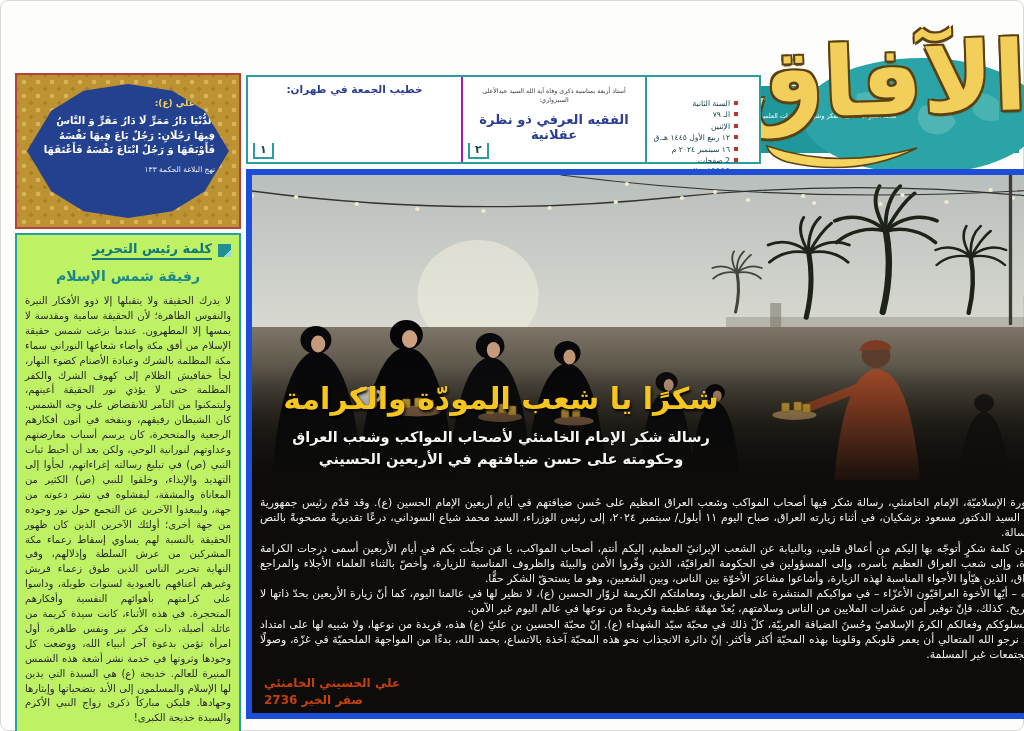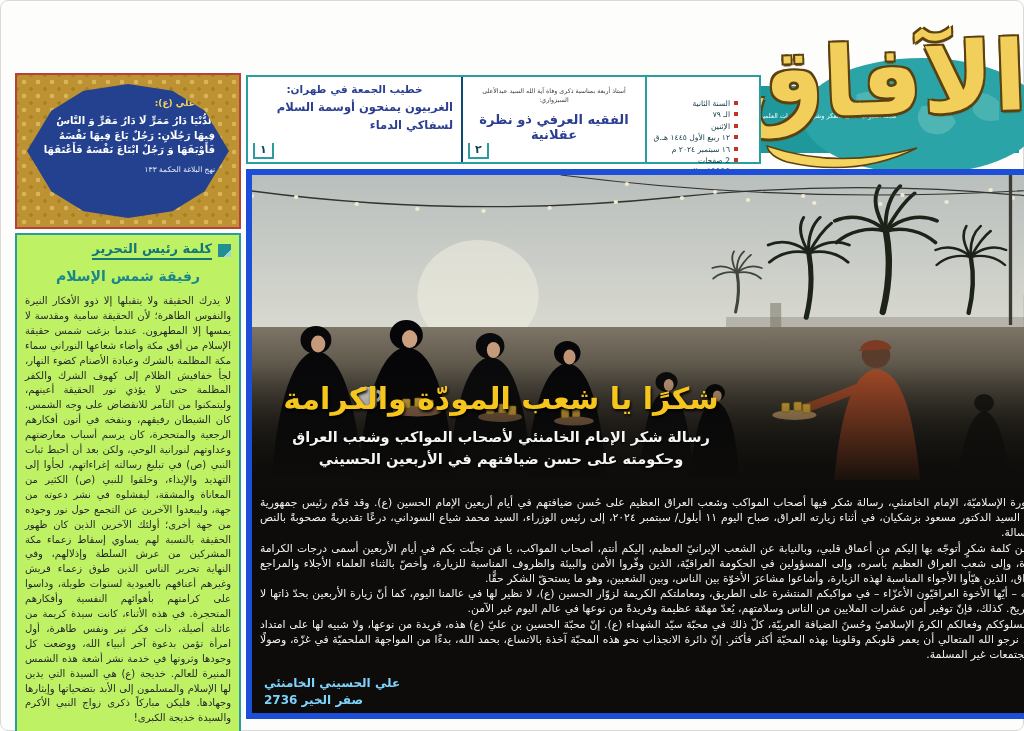--- a/index.html
+++ b/index.html
@@ -15,21 +15,21 @@
         font-size:96px;font-weight:bold;color:#f2cf5b;transform:rotate(-2deg);
         text-shadow:2px 2px 0 #5c4110,-2px -2px 0 #5c4110,2px -2px 0 #5c4110,-2px 2px 0 #5c4110,0 3px 1px #5c4110;}
 
   
   .topstrip{position:absolute;left:245px;top:74px;width:515px;height:89px;border:2px solid #2a9da0;display:flex;flex-direction:row;background:#fff;}
   .topstrip>div{position:relative;height:100%;}
   .info-col{width:114px;border-left:2px solid #2a9da0;padding:4px 4px 2px 2px;}
   .info-col ul{margin:17px;padding:0;list-style:none;}
   .info-col li{position:relative;font-size:7.6px;line-height:11.4px;color:#123a44;padding-right:8px;text-align:right;white-space:nowrap;}
   .info-col li::before{content:"";position:absolute;right:0;top:3px;width:4px;height:4px;background:#c03327;}
-  .teaser2{width:184px;border-left:2px solid #0c4a6e;padding:6px 6px 4px;}
+  .teaser2{width:184px;border-left:2px solid #a21caf;padding:6px 6px 4px;}
   .teaser1{width:213px;padding:6px 8px 4px;}
   .kicker-small{font-size:6.3px;line-height:8.5px;color:#3c3c46;text-align:center;margin-top:4px;}
   .t2-title{font-size:13px;font-weight:bold;color:#2c3e92;text-align:center;margin-top:8px;}
   .t1-kicker{font-size:10.5px;font-weight:bold;color:#2c3e92;text-align:center;}
   .t1-title{font-size:11.5px;font-weight:bold;color:#2c3e92;text-align:right;line-height:18px;margin-top:3px;}
   .pgnum{position:absolute;left:5px;bottom:3px;font-size:11px;font-weight:bold;color:#0d4a57;padding:0 5px 1px;
          border-left:2px solid #2a9da0;border-right:2px solid #2a9da0;border-bottom:2px solid #2a9da0;}
 
   
   .quote-box{position:absolute;left:14px;top:72px;width:226px;height:156px;border:2px solid #b5433c;
@@ -54,21 +54,21 @@
 
   
   .main-box{position:absolute;left:245px;top:168px;width:862px;height:550px;background:#0d0c0a;border:6px solid #1d4ed8;overflow:hidden;}
   .photo{position:absolute;left:0;top:0;width:100%;height:315px;}
   .headline-wrap{position:absolute;top:206px;left:28px;width:442px;text-align:center;}
   .headline{font-size:30px;font-weight:bold;color:#f6c61c;text-shadow:1px 2px 3px #000;margin:0;}
   .subhead{font-size:14.5px;font-weight:bold;color:#f5f5f2;line-height:22px;margin-top:10px;text-shadow:0 1px 2px #000;}
   .article-text{position:absolute;top:320px;left:8px;right:8px;height:176px;overflow:hidden;
                 color:#f2f1ee;font-size:10.8px;line-height:15.2px;text-align:justify;}
   .article-text p{margin:0;text-indent:14px;}
-  .signature{position:absolute;left:12px;top:500px;text-align:left;color:#7dd3fc;font-weight:bold;font-size:12px;line-height:17px;direction:rtl;}
+  .signature{position:absolute;left:12px;top:500px;text-align:left;color:#c2410c;font-weight:bold;font-size:12px;line-height:17px;direction:rtl;}
 </style>
 </head>
 <body>
 
 <div id="page">
 
   <div class="band">
     <svg viewBox="0 0 282 67" preserveAspectRatio="none">
       <ellipse cx="185" cy="30" rx="120" ry="58" fill="#2aa4a6"></ellipse>
       <path d="M120,8 q20,-6 38,4 q-6,14 -26,12 q-16,-4 -12,-16z" fill="#57b9b8" opacity="0.8"></path>
@@ -92,21 +92,20 @@
         <li>40000 ريال</li>
       </ul>
     </div>
     <div class="teaser2">
       <div class="kicker-small">أستاذ أربعة بمناسبة ذكرى وفاة آية الله السيد عبدالأعلى السبزواري:</div>
       <div class="t2-title">الفقيه العرفي ذو نظرة عقلانية</div>
       <span class="pgnum">٢</span>
     </div>
     <div class="teaser1">
       <div class="t1-kicker">خطيب الجمعة في طهران:</div>
-      <div class="t1-title">الغربيون يمنحون أوسمة السلام لسفاكي الدماء</div>
       <span class="pgnum">١</span>
     </div>
   </div>
 
   <div class="quote-box">
     <div class="medallion">
       <div class="q-head">قَالَ علي (ع):</div>
       <div class="q-body">الدُّنْيَا دَارُ مَمَرٍّ لَا دَارُ مَقَرٍّ وَ النَّاسُ فِيهَا رَجُلَانِ: رَجُلٌ بَاعَ فِيهَا نَفْسَهُ فَأَوْبَقَهَا وَ رَجُلٌ ابْتَاعَ نَفْسَهُ فَأَعْتَقَهَا</div>
       <div class="q-src">نهج البلاغة الحكمة ١٣٣</div>
     </div>

